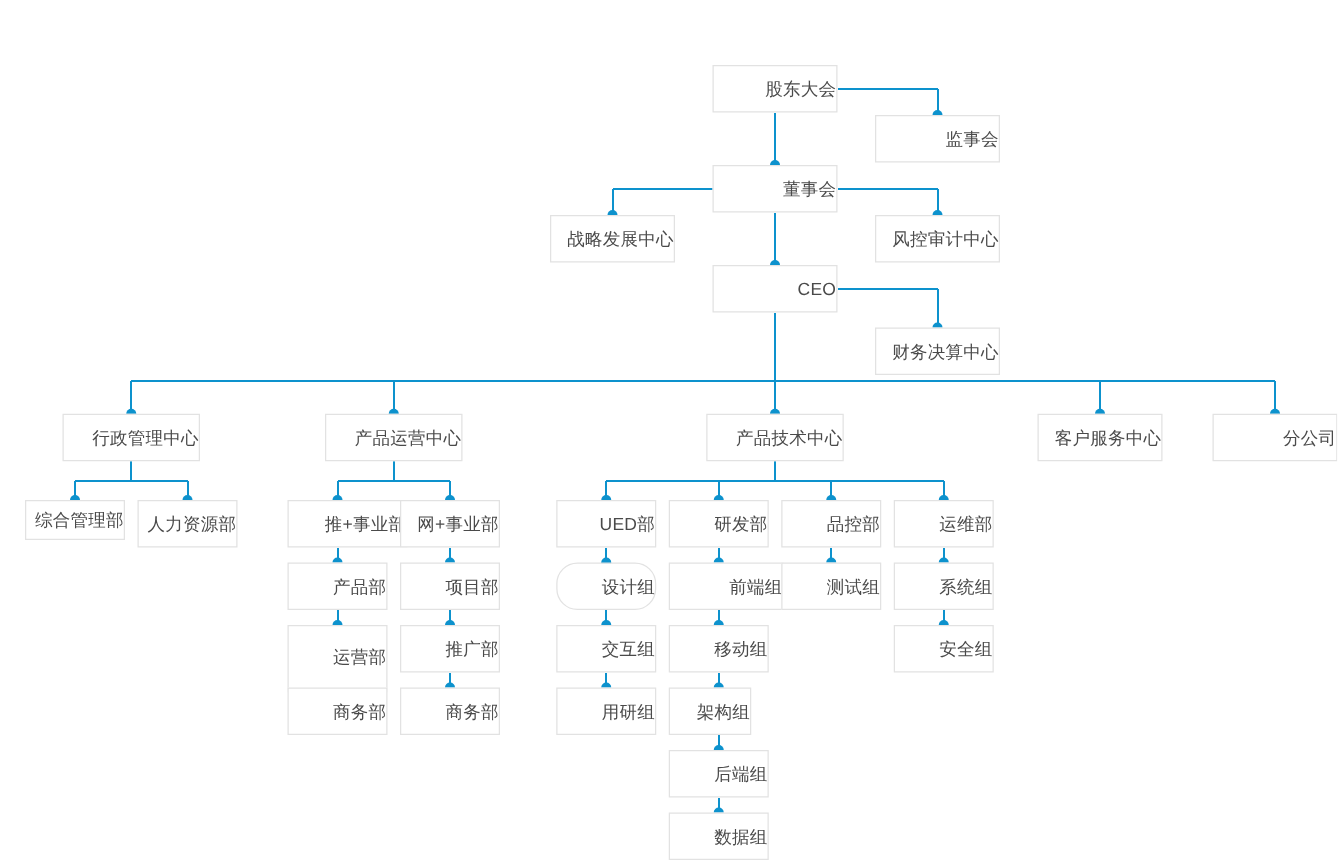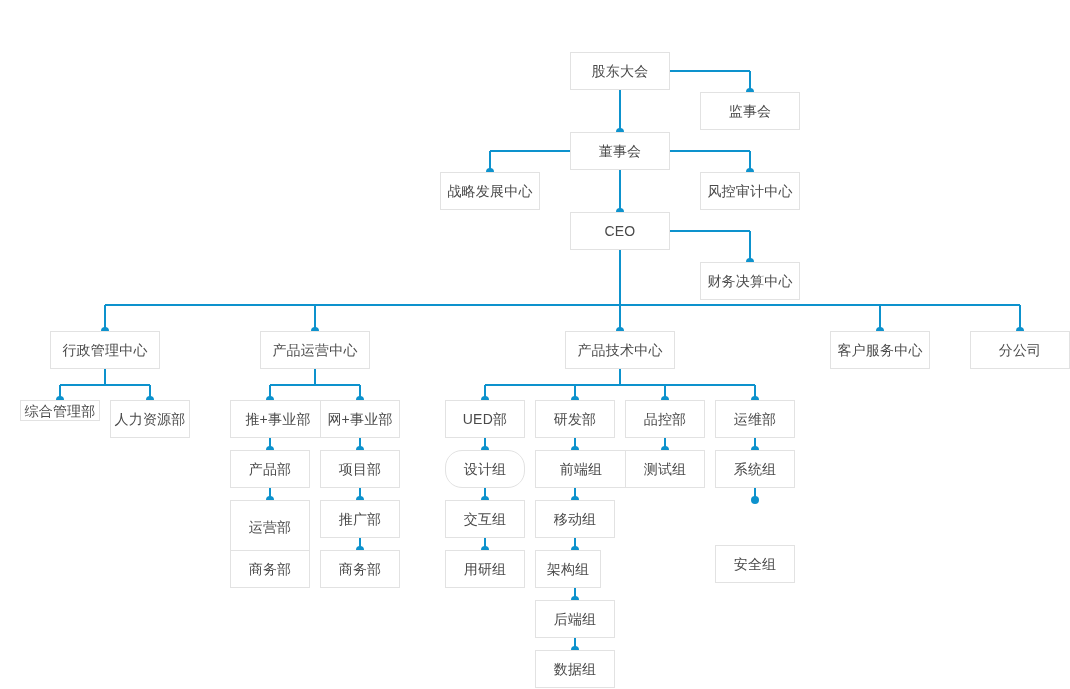--- a/index.html
+++ b/index.html
@@ -26,21 +26,21 @@
     height: 689px;
     pointer-events: none;
   }
   .org-node {
     position: absolute;
     box-sizing: border-box;
     border: 1px solid #e2e2e2;
     background: #ffffff;
     display: flex;
     align-items: center;
-    justify-content: center;
+    justify-content: flex-end;
     color: #4a4a4a;
     font-size: 14px;
     line-height: 1;
     letter-spacing: 0.2px;
     white-space: nowrap;
     cursor: default;
   }
   .org-node .node-label {
     display: block;
     text-align: center;
@@ -193,33 +193,33 @@
       </div>
       <div class="org-node" style="left: 565px; top: 331px; width: 110px; height: 38px;">
         <span class="node-label">产品技术中心</span>
       </div>
       <div class="org-node" style="left: 830px; top: 331px; width: 100px; height: 38px;">
         <span class="node-label">客户服务中心</span>
       </div>
       <div class="org-node" style="left: 970px; top: 331px; width: 100px; height: 38px;">
         <span class="node-label">分公司</span>
       </div>
-      <div class="org-node" style="left: 20px; top: 400px; width: 80px; height: 21px;">
+      <div class="org-node" style="left: 20px; top: 400px; width: 80px; height: 32px;">
         <span class="node-label">综合管理部</span>
       </div>
       <div class="org-node" style="left: 110px; top: 400px; width: 80px; height: 38px;">
         <span class="node-label">人力资源部</span>
       </div>
       <div class="org-node" style="left: 230px; top: 400px; width: 96px; height: 38px;">
         <span class="node-label">推+事业部</span>
       </div>
       <div class="org-node" style="left: 230px; top: 450px; width: 80px; height: 38px;">
         <span class="node-label">产品部</span>
       </div>
-      <div class="org-node" style="left: 230px; top: 500px; width: 80px; height: 54px;">
+      <div class="org-node" style="left: 230px; top: 500px; width: 80px; height: 54px; font-family: Liberation Serif, serif;">
         <span class="node-label">运营部</span>
       </div>
       <div class="org-node" style="left: 230px; top: 550px; width: 80px; height: 38px;">
         <span class="node-label">商务部</span>
       </div>
       <div class="org-node" style="left: 320px; top: 400px; width: 80px; height: 38px;">
         <span class="node-label">网+事业部</span>
       </div>
       <div class="org-node" style="left: 320px; top: 450px; width: 80px; height: 38px;">
         <span class="node-label">项目部</span>
@@ -265,17 +265,17 @@
       </div>
       <div class="org-node" style="left: 625px; top: 450px; width: 80px; height: 38px;">
         <span class="node-label">测试组</span>
       </div>
       <div class="org-node" style="left: 715px; top: 400px; width: 80px; height: 38px;">
         <span class="node-label">运维部</span>
       </div>
       <div class="org-node" style="left: 715px; top: 450px; width: 80px; height: 38px;">
         <span class="node-label">系统组</span>
       </div>
-      <div class="org-node" style="left: 715px; top: 500px; width: 80px; height: 38px; margin-top: 45px;">
+      <div class="org-node" style="left: 715px; top: 500px; width: 80px; height: 38px;">
         <span class="node-label">安全组</span>
       </div>
     </div>
 </div>
 
 </body></html>

